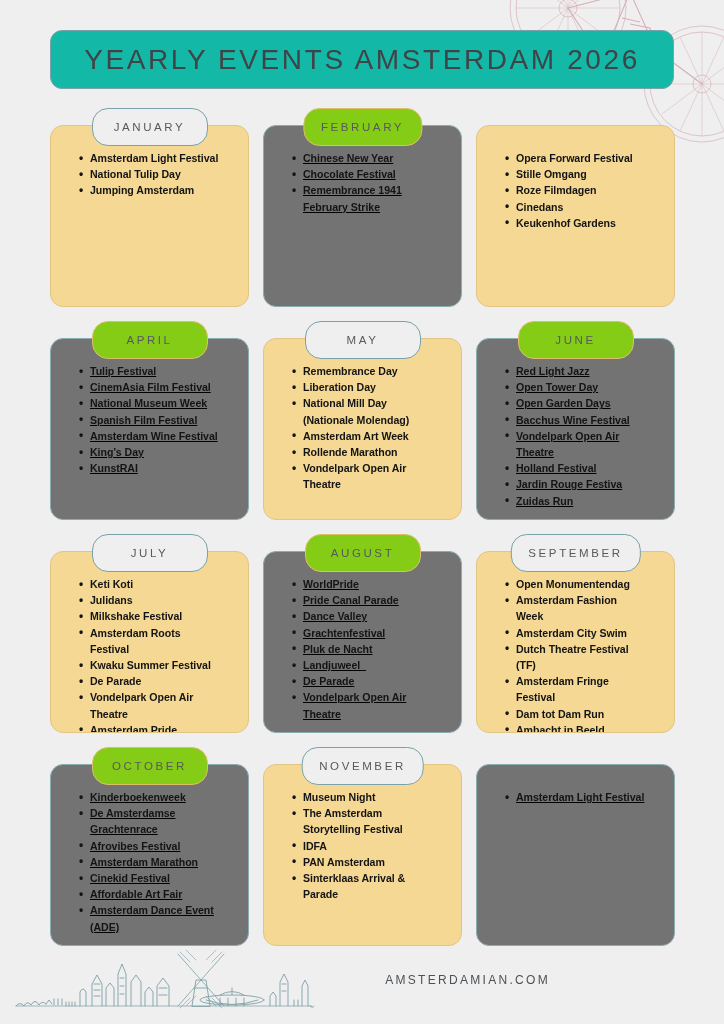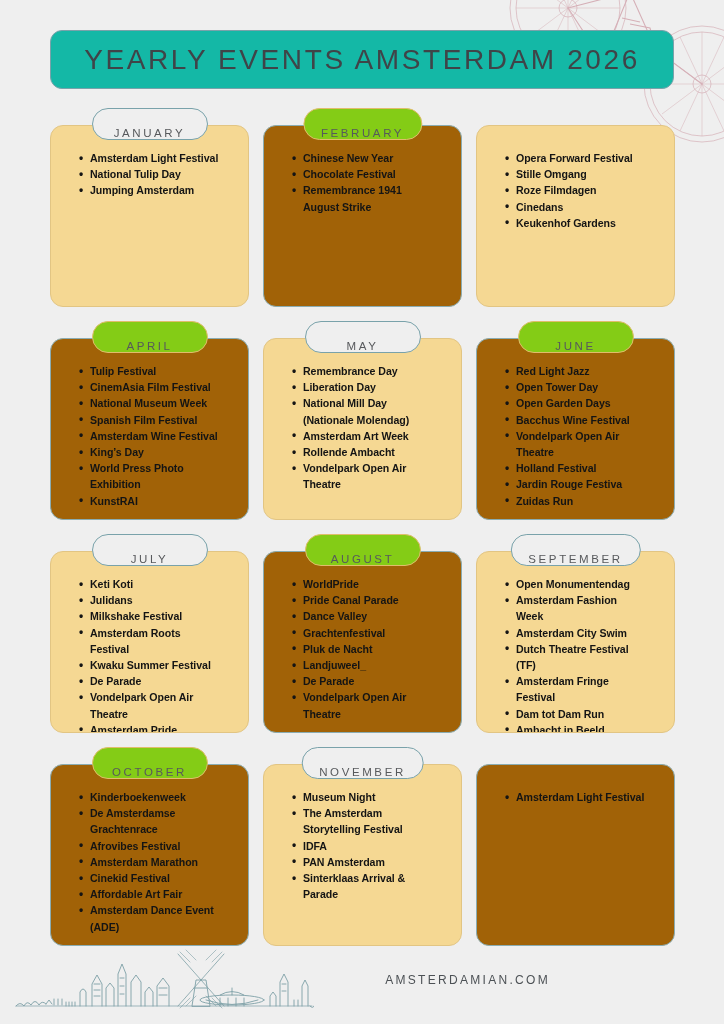--- a/index.html
+++ b/index.html
@@ -82,35 +82,36 @@
     height: 182px;
     border-radius: 13px;
     padding: 24px 29px 10px 12px;
     overflow: hidden;
   }
   .card.yellow {
     background: #f5d893;
     border: 1px solid #e2c583;
   }
   .card.plain {
-    background: #a16207;
+    background: #737373;
     border: 1.3px solid #8aacb2;
+    text-decoration: underline;
   }
 
   .pill {
     position: absolute;
     top: 0;
     left: 50%;
     transform: translateX(-50%);
-    height: 32px;
+    height: 38px;
     min-width: 116px;
     padding: 0 17px;
     border-radius: 16px;
     display: flex;
-    align-items: flex-end;
+    align-items: center;
     justify-content: center;
     z-index: 5;
     white-space: nowrap;
   }
   .pill.plain {
     background: #efefef;
     border: 1.3px solid #79a2aa;
   }
   .pill.yellow {
     background: #84cc16;
@@ -242,21 +243,21 @@
         </div>
         <div class="pill plain">
           <span class="pill-label">JANUARY</span>
         </div>
       </div>
       <div class="month">
         <div class="card plain">
           <ul class="events">
             <li>Chinese New Year</li>
             <li>Chocolate Festival</li>
-            <li>Remembrance 1941 August Strike</li>
+            <li>Remembrance 1941 February Strike</li>
           </ul>
         </div>
         <div class="pill yellow">
           <span class="pill-label">FEBRUARY</span>
         </div>
       </div>
       <div class="month">
         <div class="card yellow">
           <ul class="events">
             <li>Opera Forward Festival</li>
@@ -269,36 +270,35 @@
       </div>
       <div class="month">
         <div class="card plain">
           <ul class="events">
             <li>Tulip Festival</li>
             <li>CinemAsia Film Festival</li>
             <li>National Museum Week</li>
             <li>Spanish Film Festival</li>
             <li>Amsterdam Wine Festival</li>
             <li>King’s Day</li>
-            <li>World Press Photo Exhibition</li>
             <li>KunstRAI</li>
           </ul>
         </div>
         <div class="pill yellow">
           <span class="pill-label">APRIL</span>
         </div>
       </div>
       <div class="month">
         <div class="card yellow">
           <ul class="events">
             <li>Remembrance Day</li>
             <li>Liberation Day</li>
             <li>National Mill Day (Nationale Molendag)</li>
             <li>Amsterdam Art Week</li>
-            <li>Rollende Ambacht</li>
+            <li>Rollende Marathon</li>
             <li>Vondelpark Open Air Theatre</li>
           </ul>
         </div>
         <div class="pill plain">
           <span class="pill-label">MAY</span>
         </div>
       </div>
       <div class="month">
         <div class="card plain">
           <ul class="events">

